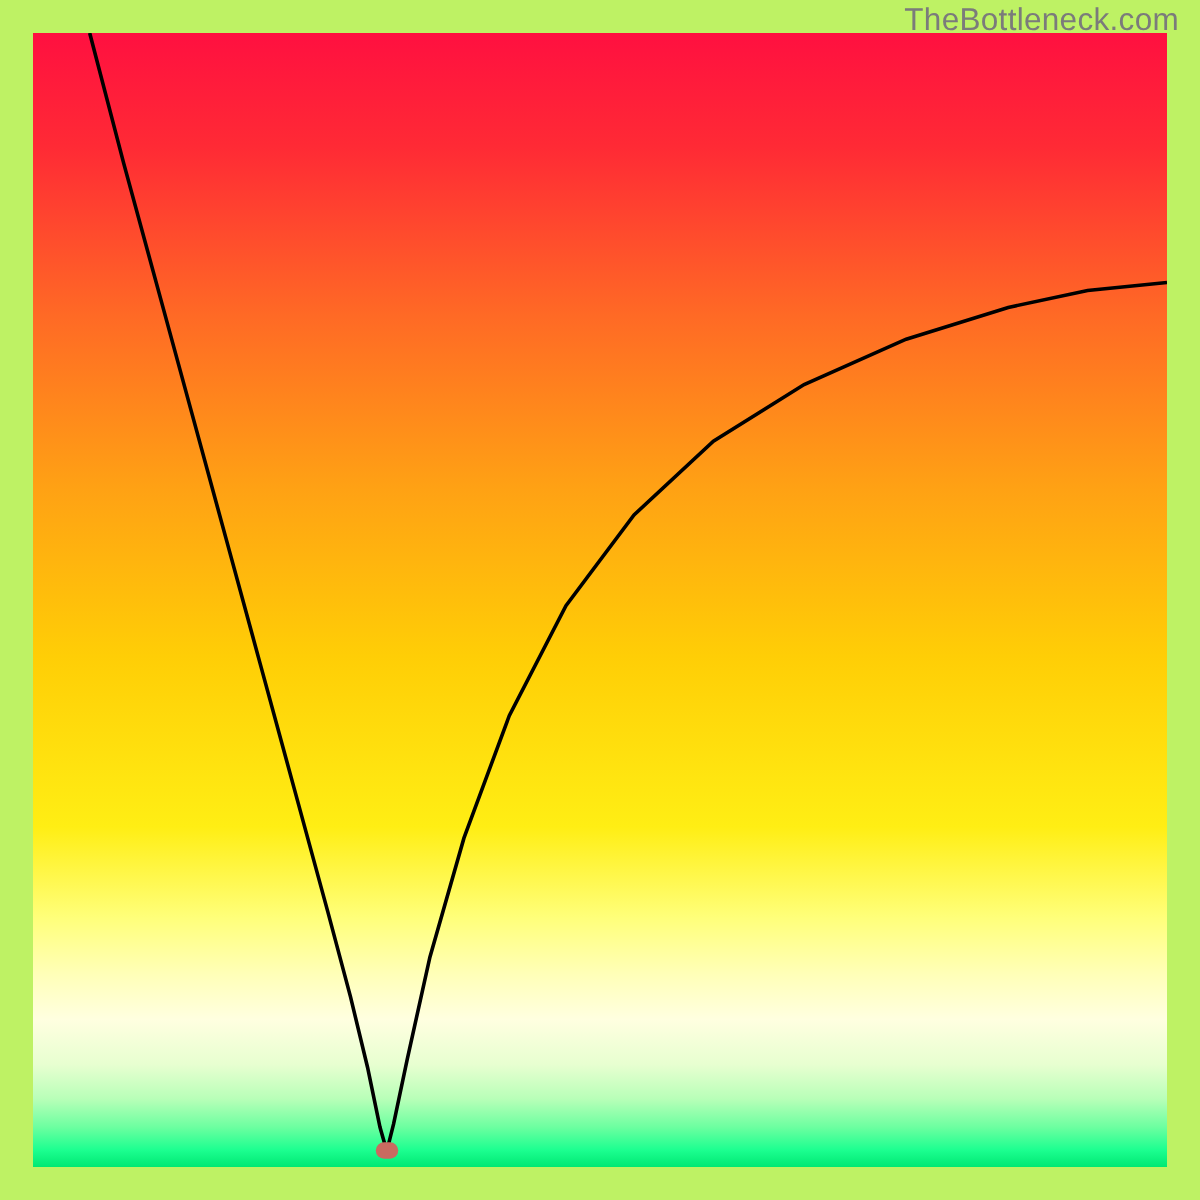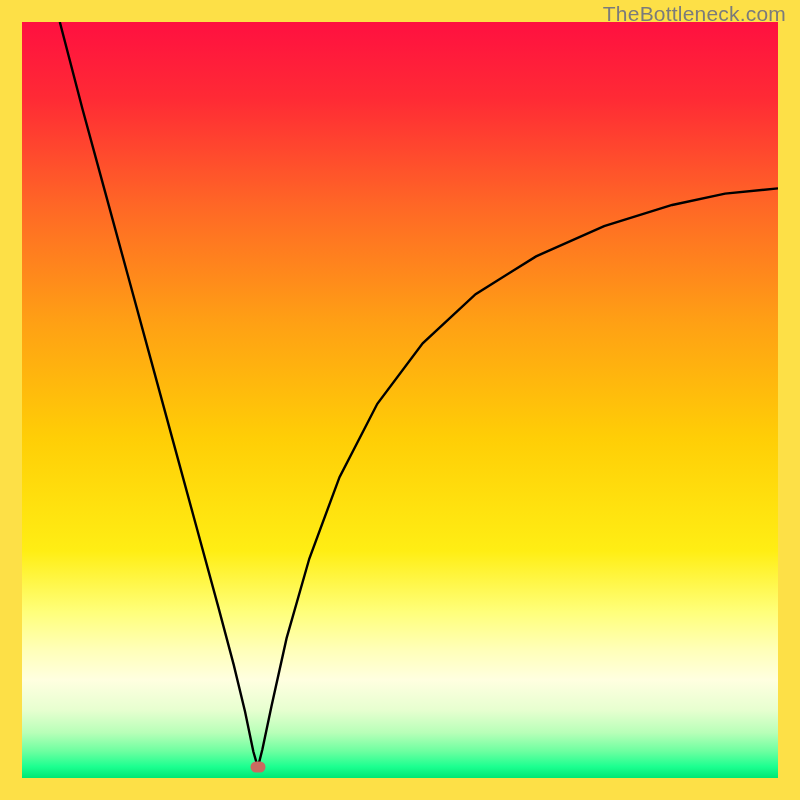--- a/index.html
+++ b/index.html
@@ -7,21 +7,21 @@
     padding: 0;
     width: 800px;
     height: 800px;
     background: #000;
     overflow: hidden;
     font-family: Arial, Helvetica, sans-serif;
   }
   .frame {
     position: absolute;
     inset: 0;
-    background: #fde047;
+    background: #bef264;
   }
   .plot-area {
     position: absolute;
     left: 22px;
     top: 22px;
     width: 756px;
     height: 756px;
     overflow: hidden;
   }
   .gradient {

